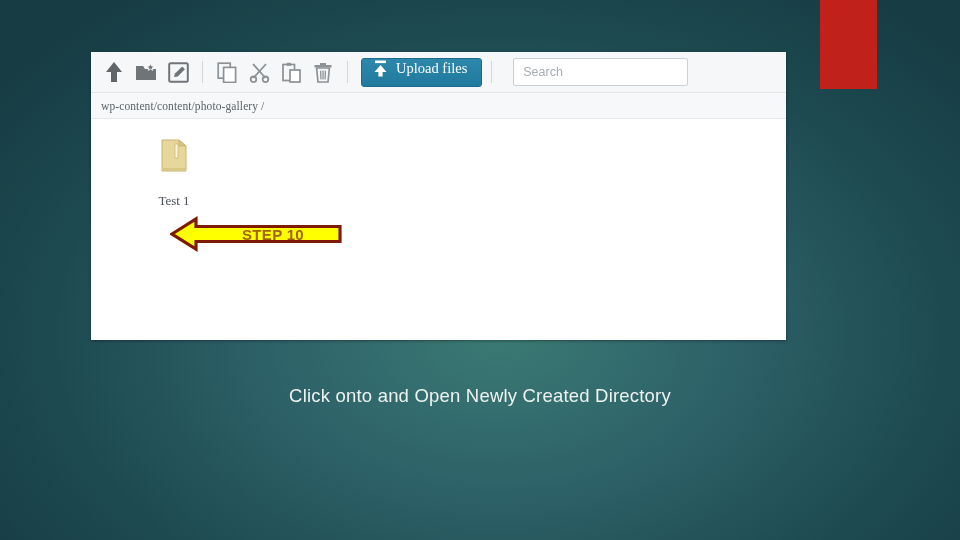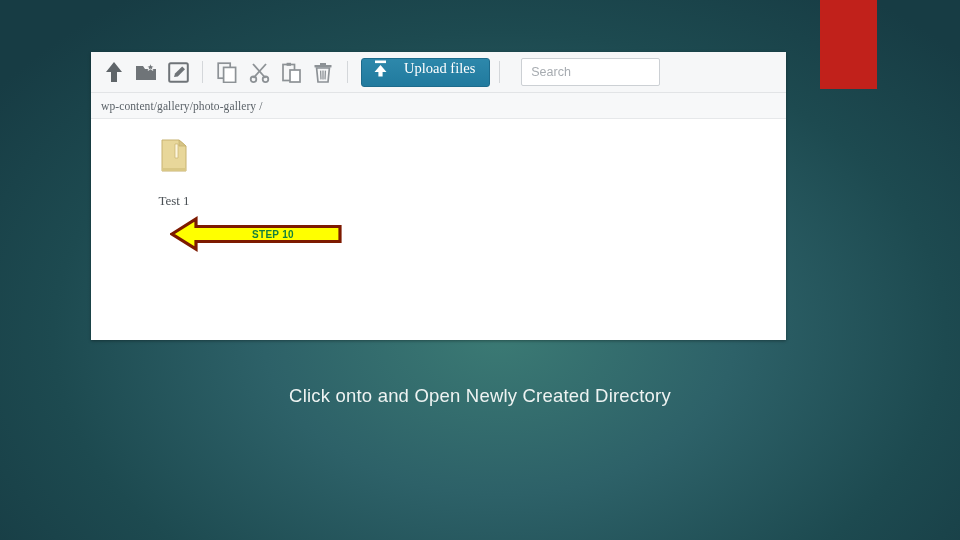--- a/index.html
+++ b/index.html
@@ -67,21 +67,21 @@
     margin: 0 7px;
   }
 
   .upload-btn {
     height: 29px;
     background: linear-gradient(#2d88ab, #217a9e);
     border: 1px solid #1d6b8c;
     border-radius: 3px;
     display: flex;
     align-items: center;
-    gap: 15px;
+    gap: 7px;
     padding: 0 14px 8px 10px;
     margin-left: 4px;
     cursor: pointer;
   }
   .upload-btn .ub-icon {
     width: 17px;
     height: 18px;
     display: flex;
     align-items: center;
     justify-content: center;
@@ -89,21 +89,21 @@
   }
   .upload-btn .ub-label {
     color: #ffffff;
     font-family: "Liberation Serif", serif;
     font-size: 14.5px;
     white-space: nowrap;
   }
 
   .search-box {
     margin-left: 12px;
-    width: 139px;
+    width: 175px;
     height: 28px;
     background: #ffffff;
     border: 1px solid #ccd0d4;
     border-radius: 2px;
     display: flex;
     align-items: center;
     padding: 0 9px;
   }
   .search-box input {
     border: none;
@@ -175,23 +175,23 @@
     position: absolute;
     left: 0;
     top: 0;
     width: 172px;
     height: 36px;
     display: flex;
     align-items: center;
     justify-content: center;
     padding-left: 34px;
     font-family: "Liberation Sans", sans-serif;
-    font-size: 10px;
+    font-size: 15px;
     font-weight: bold;
-    color: #15803d;
+    color: #a16207;
     letter-spacing: 0.3px;
     pointer-events: none;
   }
 
   
   .caption {
     position: absolute;
     left: 0;
     top: 385px;
     width: 960px;
@@ -279,21 +279,21 @@
     </div>
 
     <div class="tool-sep"></div>
 
     <div class="search-box">
       <input type="text" placeholder="Search" style="">
     </div>
   </div>
 
   <div class="breadcrumb-row">
-    <span class="crumb">wp-content/gallery/photo-gallery /</span>
+    <span class="crumb">wp-content/content/photo-gallery /</span>
   </div>
 
   <div class="file-area">
 
     <div class="file-item">
       <span class="folder-glyph">
         <svg width="30" height="36" viewBox="0 0 30 36">
           <path d="M3 2 L20 2 L27 8 L27 33 L3 33 Z" fill="#e8d79a" stroke="#c7b270" stroke-width="1"></path>
           <path d="M20 2 L27 8 L20 8 Z" fill="#d6c486" stroke="#c7b270" stroke-width="0.8"></path>
           <path d="M16 6 L19 6 L19 20 L16 20 Z" fill="#fdf6dd" stroke="#c7b270" stroke-width="0.7"></path>

